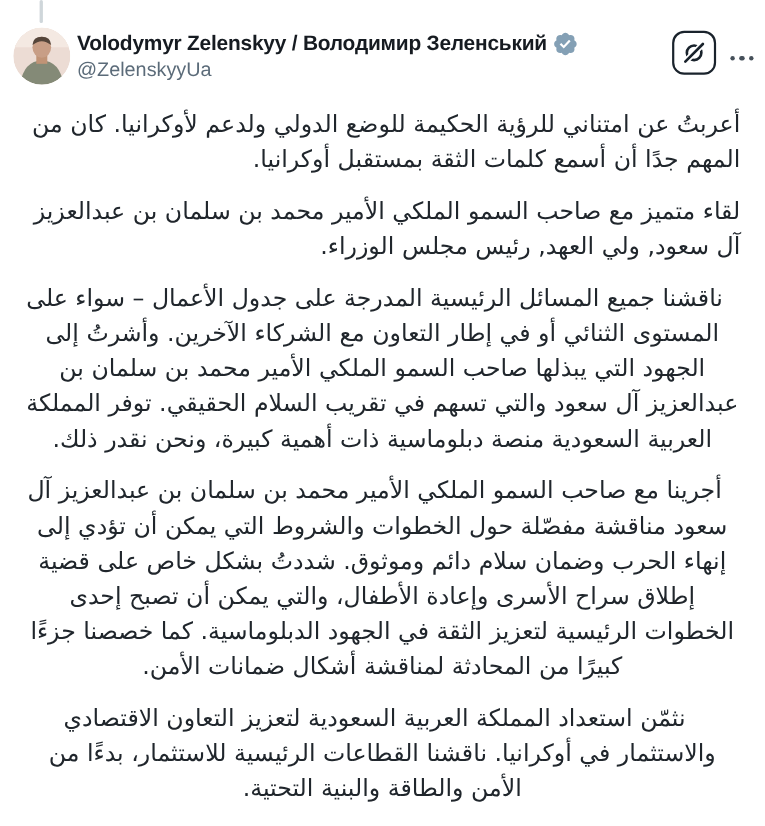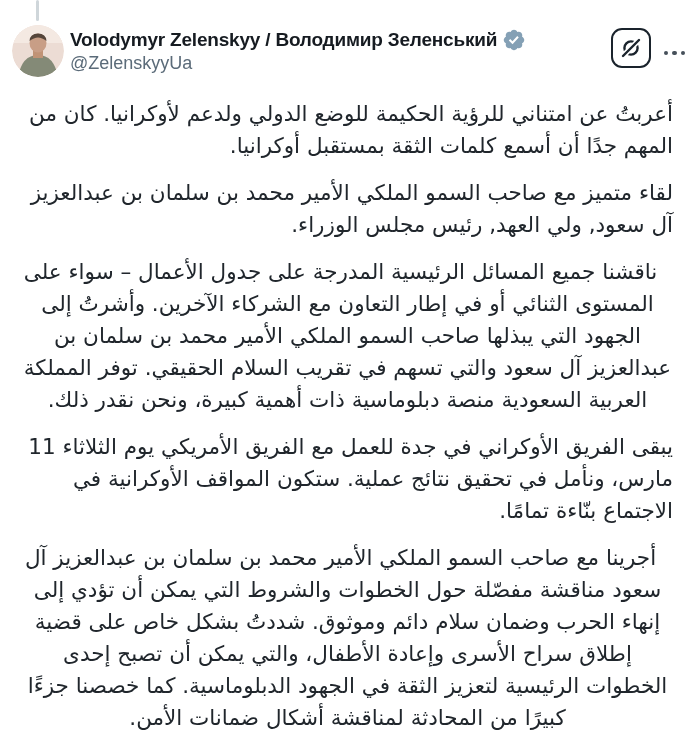--- a/index.html
+++ b/index.html
@@ -184,18 +184,17 @@
         <span class="dot"></span>
       </button>
     </div>
 
   </header>
 
   <div class="tweet-text" dir="rtl" lang="ar">
     <p>أعربتُ عن امتناني للرؤية الحكيمة للوضع الدولي ولدعم لأوكرانيا. كان من المهم جدًا أن أسمع كلمات الثقة بمستقبل أوكرانيا.</p>
     <p>لقاء متميز مع صاحب السمو الملكي الأمير محمد بن سلمان بن عبدالعزيز آل سعود, ولي العهد, رئيس مجلس الوزراء.</p>
     <p class="first-line-indent">ناقشنا جميع المسائل الرئيسية المدرجة على جدول الأعمال – سواء على المستوى الثنائي أو في إطار التعاون مع الشركاء الآخرين. وأشرتُ إلى الجهود التي يبذلها صاحب السمو الملكي الأمير محمد بن سلمان بن عبدالعزيز آل سعود والتي تسهم في تقريب السلام الحقيقي. توفر المملكة العربية السعودية منصة دبلوماسية ذات أهمية كبيرة، ونحن نقدر ذلك.</p>
-    <p>يبقى الفريق الأوكراني في جدة للعمل مع الفريق الأمريكي يوم الثلاثاء 11 مارس، ونأمل في تحقيق نتائج عملية. ستكون المواقف الأوكرانية في الاجتماع بنّاءة تمامًا.</p>
     <p class="first-line-indent">أجرينا مع صاحب السمو الملكي الأمير محمد بن سلمان بن عبدالعزيز آل سعود مناقشة مفصّلة حول الخطوات والشروط التي يمكن أن تؤدي إلى إنهاء الحرب وضمان سلام دائم وموثوق. شددتُ بشكل خاص على قضية إطلاق سراح الأسرى وإعادة الأطفال، والتي يمكن أن تصبح إحدى الخطوات الرئيسية لتعزيز الثقة في الجهود الدبلوماسية. كما خصصنا جزءًا كبيرًا من المحادثة لمناقشة أشكال ضمانات الأمن.</p>
     <p class="first-line-indent">نثمّن استعداد المملكة العربية السعودية لتعزيز التعاون الاقتصادي والاستثمار في أوكرانيا. ناقشنا القطاعات الرئيسية للاستثمار، بدءًا من الأمن والطاقة والبنية التحتية.</p>
   </div>
 
 </article>
 
 </body></html>

